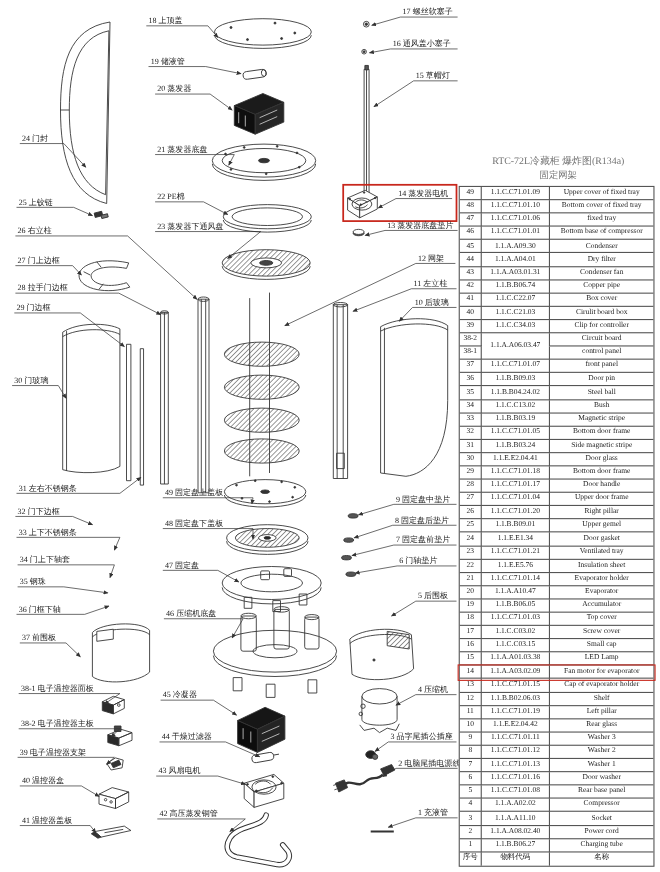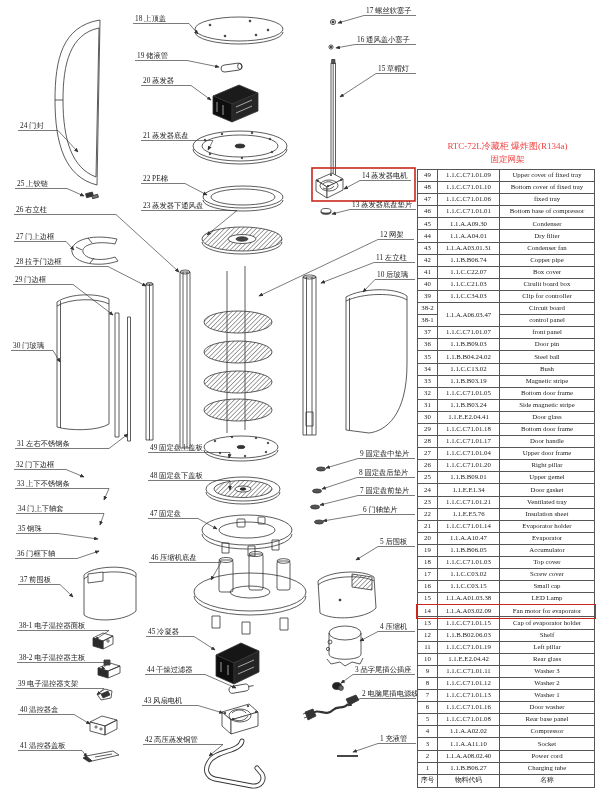--- a/index.html
+++ b/index.html
@@ -4,21 +4,21 @@
 <style>
   html,body{margin:0;padding:0;}
   body{width:600px;height:793px;position:relative;background:#fff;overflow:hidden;
        font-family:"Liberation Serif","DejaVu Serif",serif;}
   .stage{position:absolute;inset:0;}
   svg#diagram{position:absolute;left:0;top:0;}
   #parts{stroke:#333;fill:none;stroke-width:0.8;stroke-linejoin:round;}
   #labels text{font-size:7.3px;fill:#1a1a1a;font-family:"Liberation Serif","DejaVu Serif",serif;}
   #labels line{stroke:#333;stroke-width:0.65;}
   .redbox{fill:none;stroke:#c8271c;stroke-width:1.6;}
-  .titleblock{position:absolute;left:418px;top:140px;width:179px;text-align:center;color:#ef4444;}
+  .titleblock{position:absolute;left:418px;top:140px;width:179px;text-align:center;color:#737373;}
   .title-l1{font-size:9px;white-space:nowrap;}
   .title-l2{font-size:8.5px;margin-top:1px;font-family:Liberation Mono, monospace;}
   .ptable{position:absolute;left:417px;top:169px;width:178px;height:619px;
           border:1px solid #555;box-sizing:border-box;display:flex;flex-direction:column;background:#fff;}
   .trow{flex:1;display:flex;min-height:0;position:relative;}
   .tcell{border-right:0.8px solid #555;border-bottom:0.8px solid #555;display:flex;align-items:center;
          justify-content:center;font-size:6.8px;line-height:1;color:#222;white-space:nowrap;
          box-sizing:border-box;overflow:visible;}
   .trow:last-child .tcell{border-bottom:none;}
   .c-no{width:20px;flex:none;}

